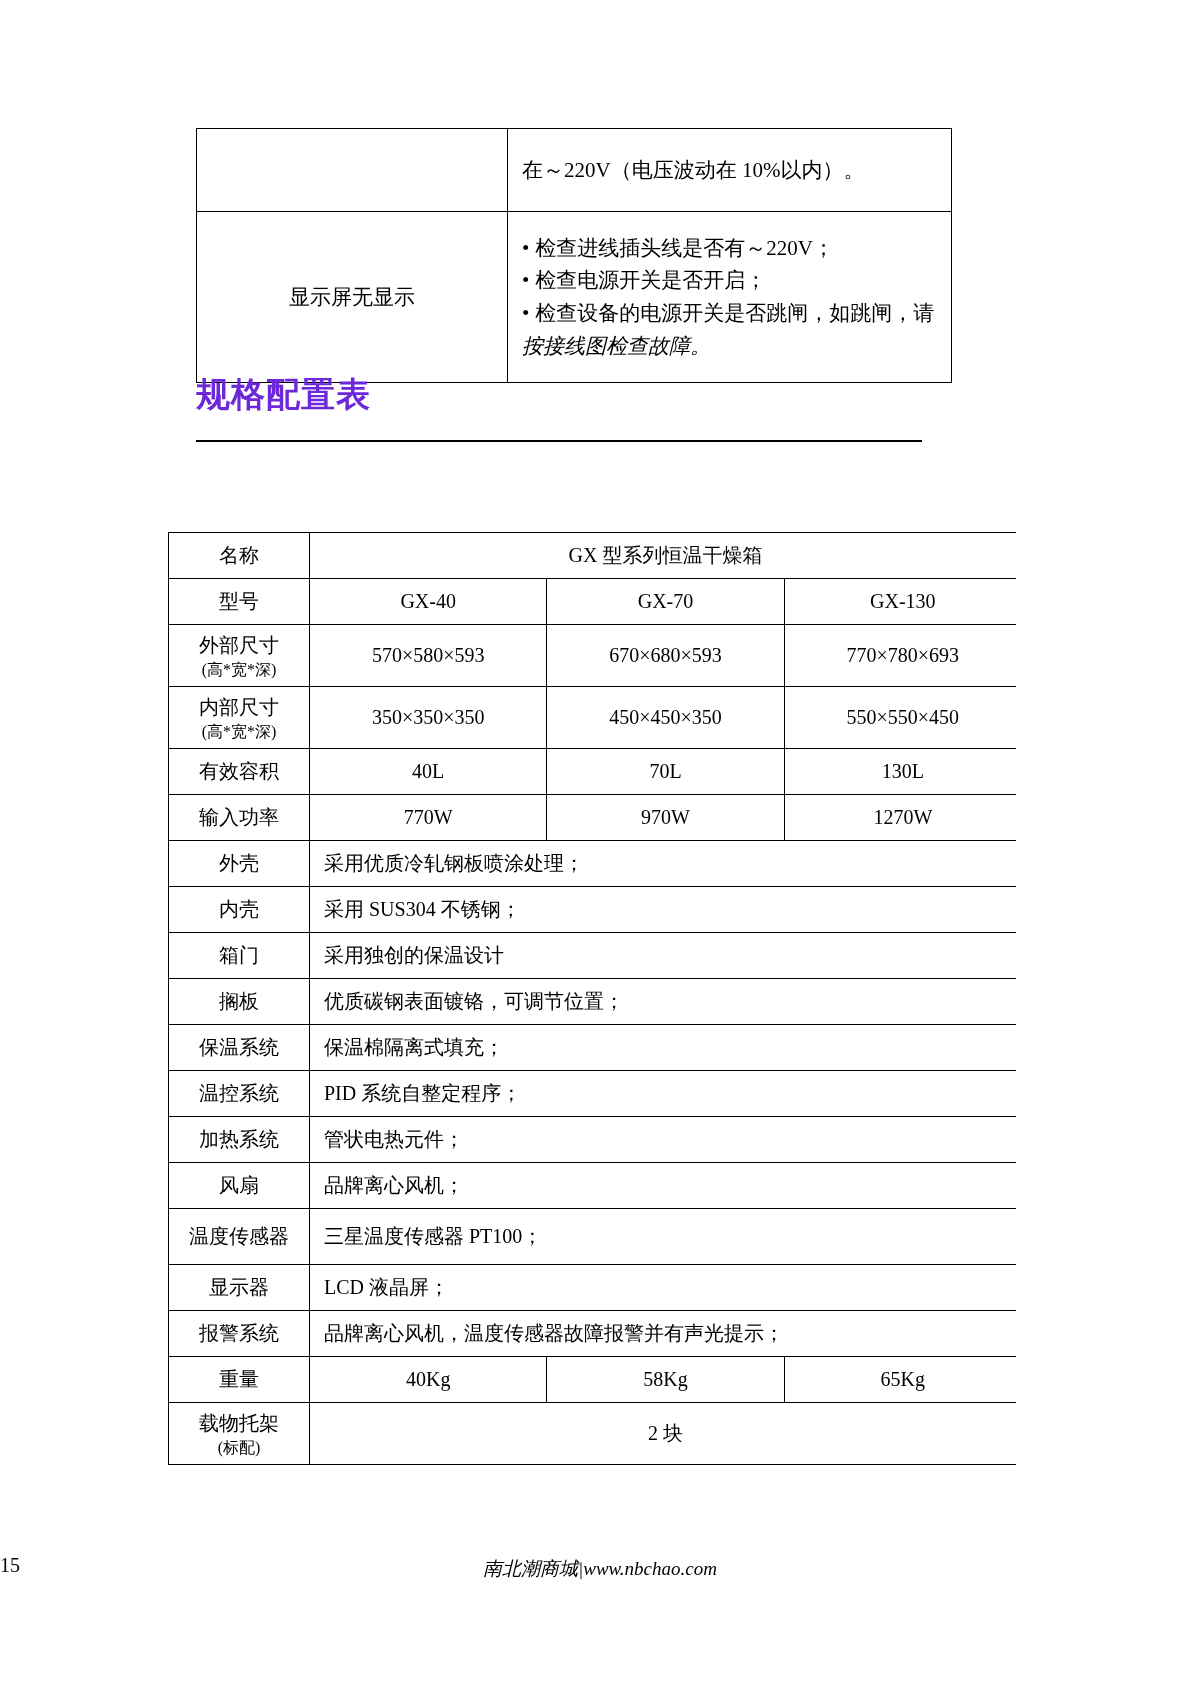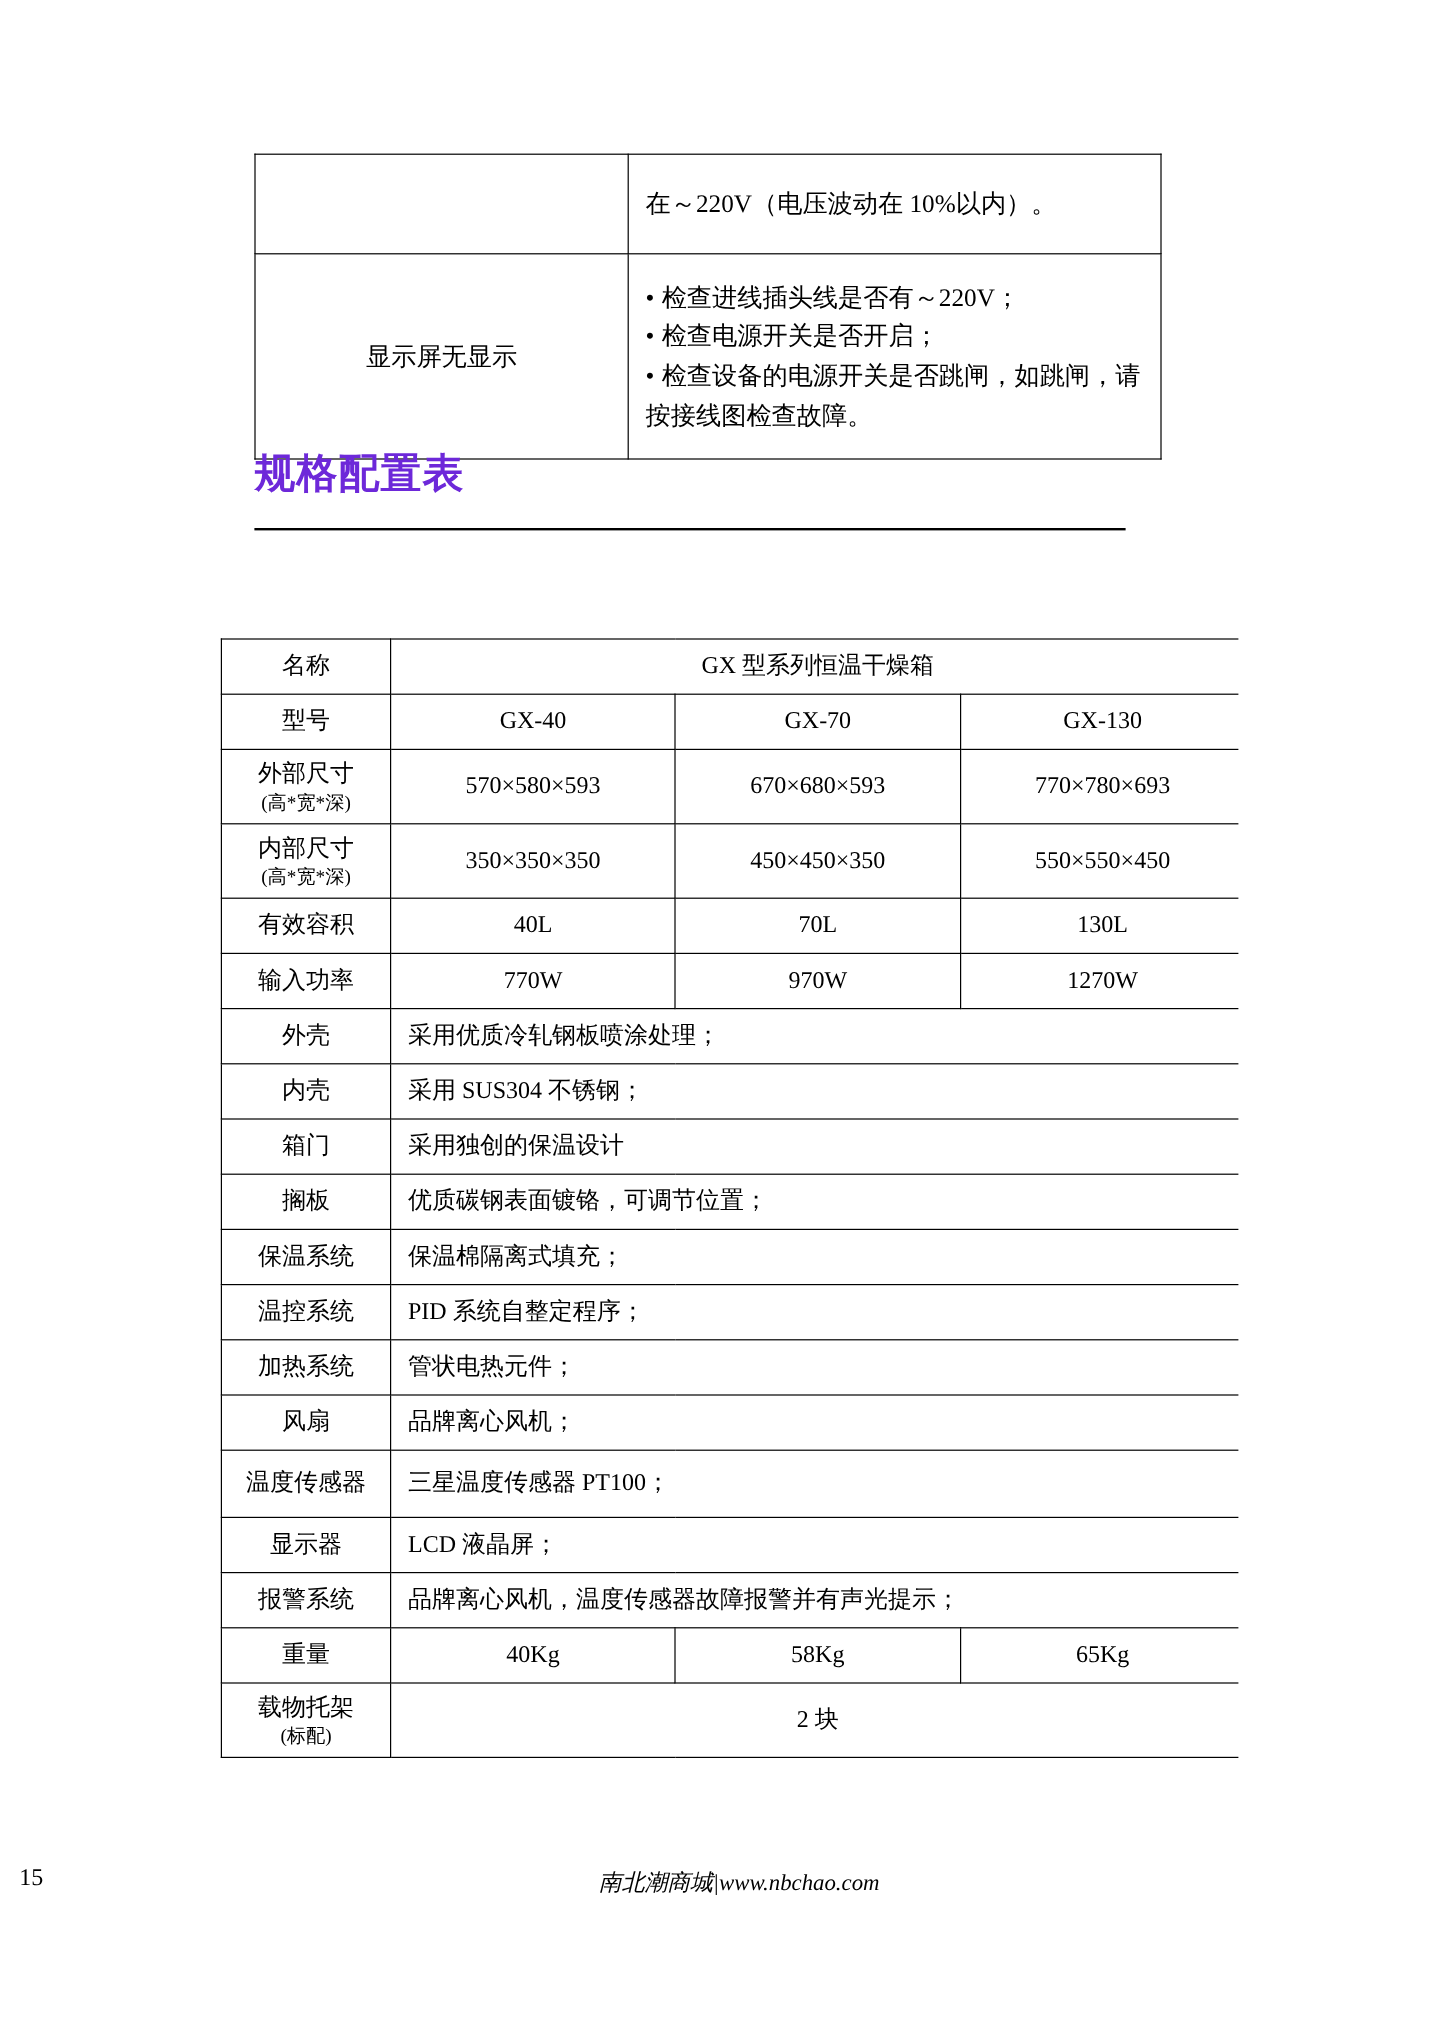--- a/index.html
+++ b/index.html
@@ -10,21 +10,21 @@
   body {
     width: 1200px;
     height: 1697px;
     position: relative;
     font-family: "Liberation Serif", "DejaVu Serif", serif;
     color: #000000;
     -webkit-font-smoothing: antialiased;
   }
   .page {
     position: absolute;
-    left: 16px; top: 0;
+    left: 0; top: 0;
     width: 1016px;
     height: 1697px;
     overflow: hidden;
   }
 
   
   .top-table {
     position: absolute;
     left: 196px;
     top: 128px;
@@ -46,21 +46,21 @@
   .top-table td.body-cell {
     text-align: left;
   }
   .top-table tr.row-voltage td { height: 62px; }
   .top-table tr.row-display td { height: 150px; }
   .bullet-line {
     display: block;
     white-space: normal;
   }
   .bullet-line .dot { margin-right: 6px; }
-  .cont-line { display: block; }
+  .cont-line { display: block; font-style: italic; }
 
   
   .section-heading {
     position: absolute;
     left: 196px;
     top: 372px;
     font-family: "DejaVu Sans", "Liberation Sans", sans-serif;
     font-weight: bold;
     font-size: 34px;
     letter-spacing: 1px;

